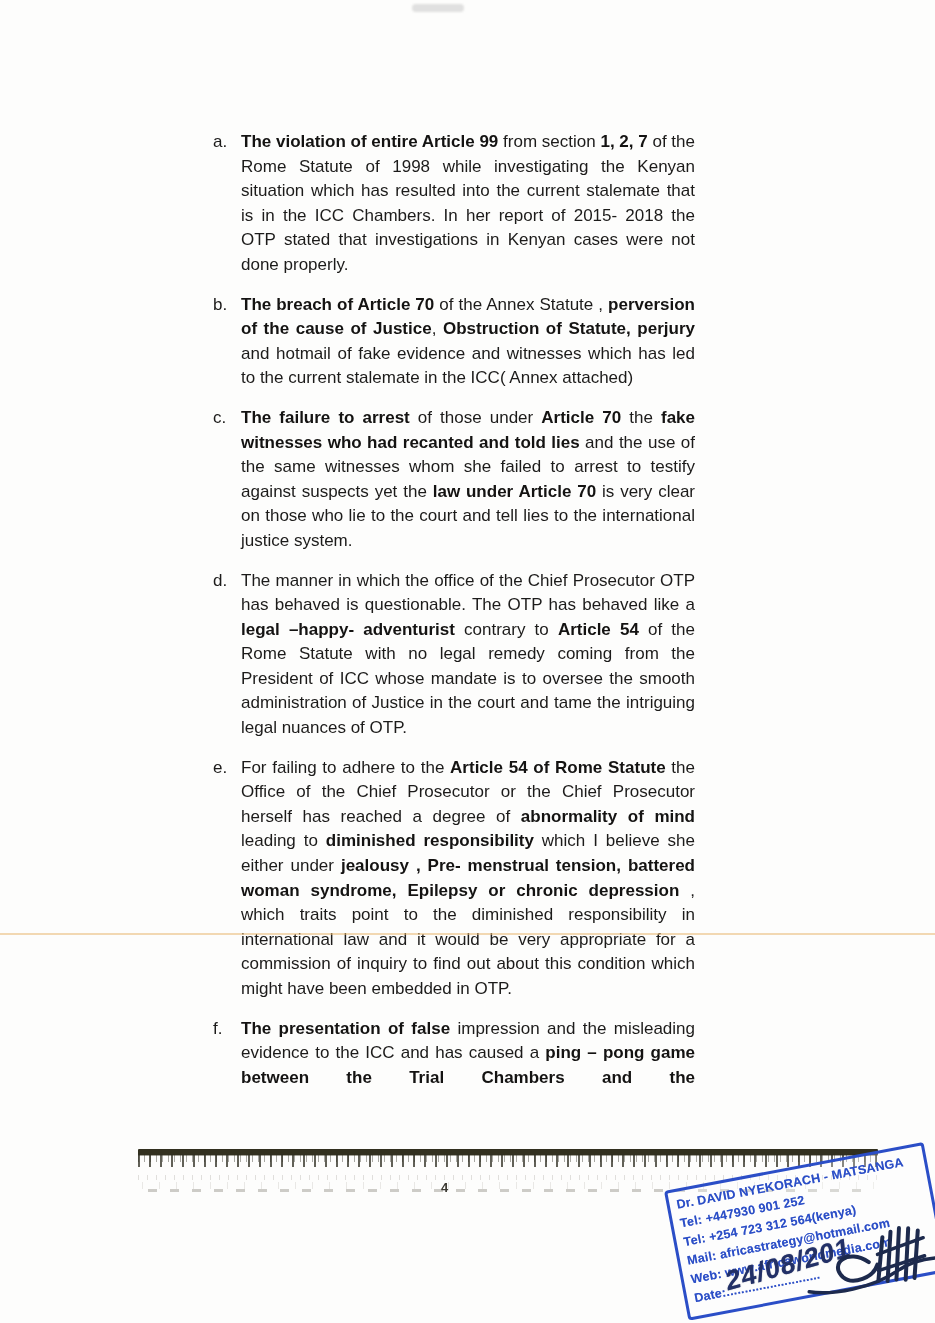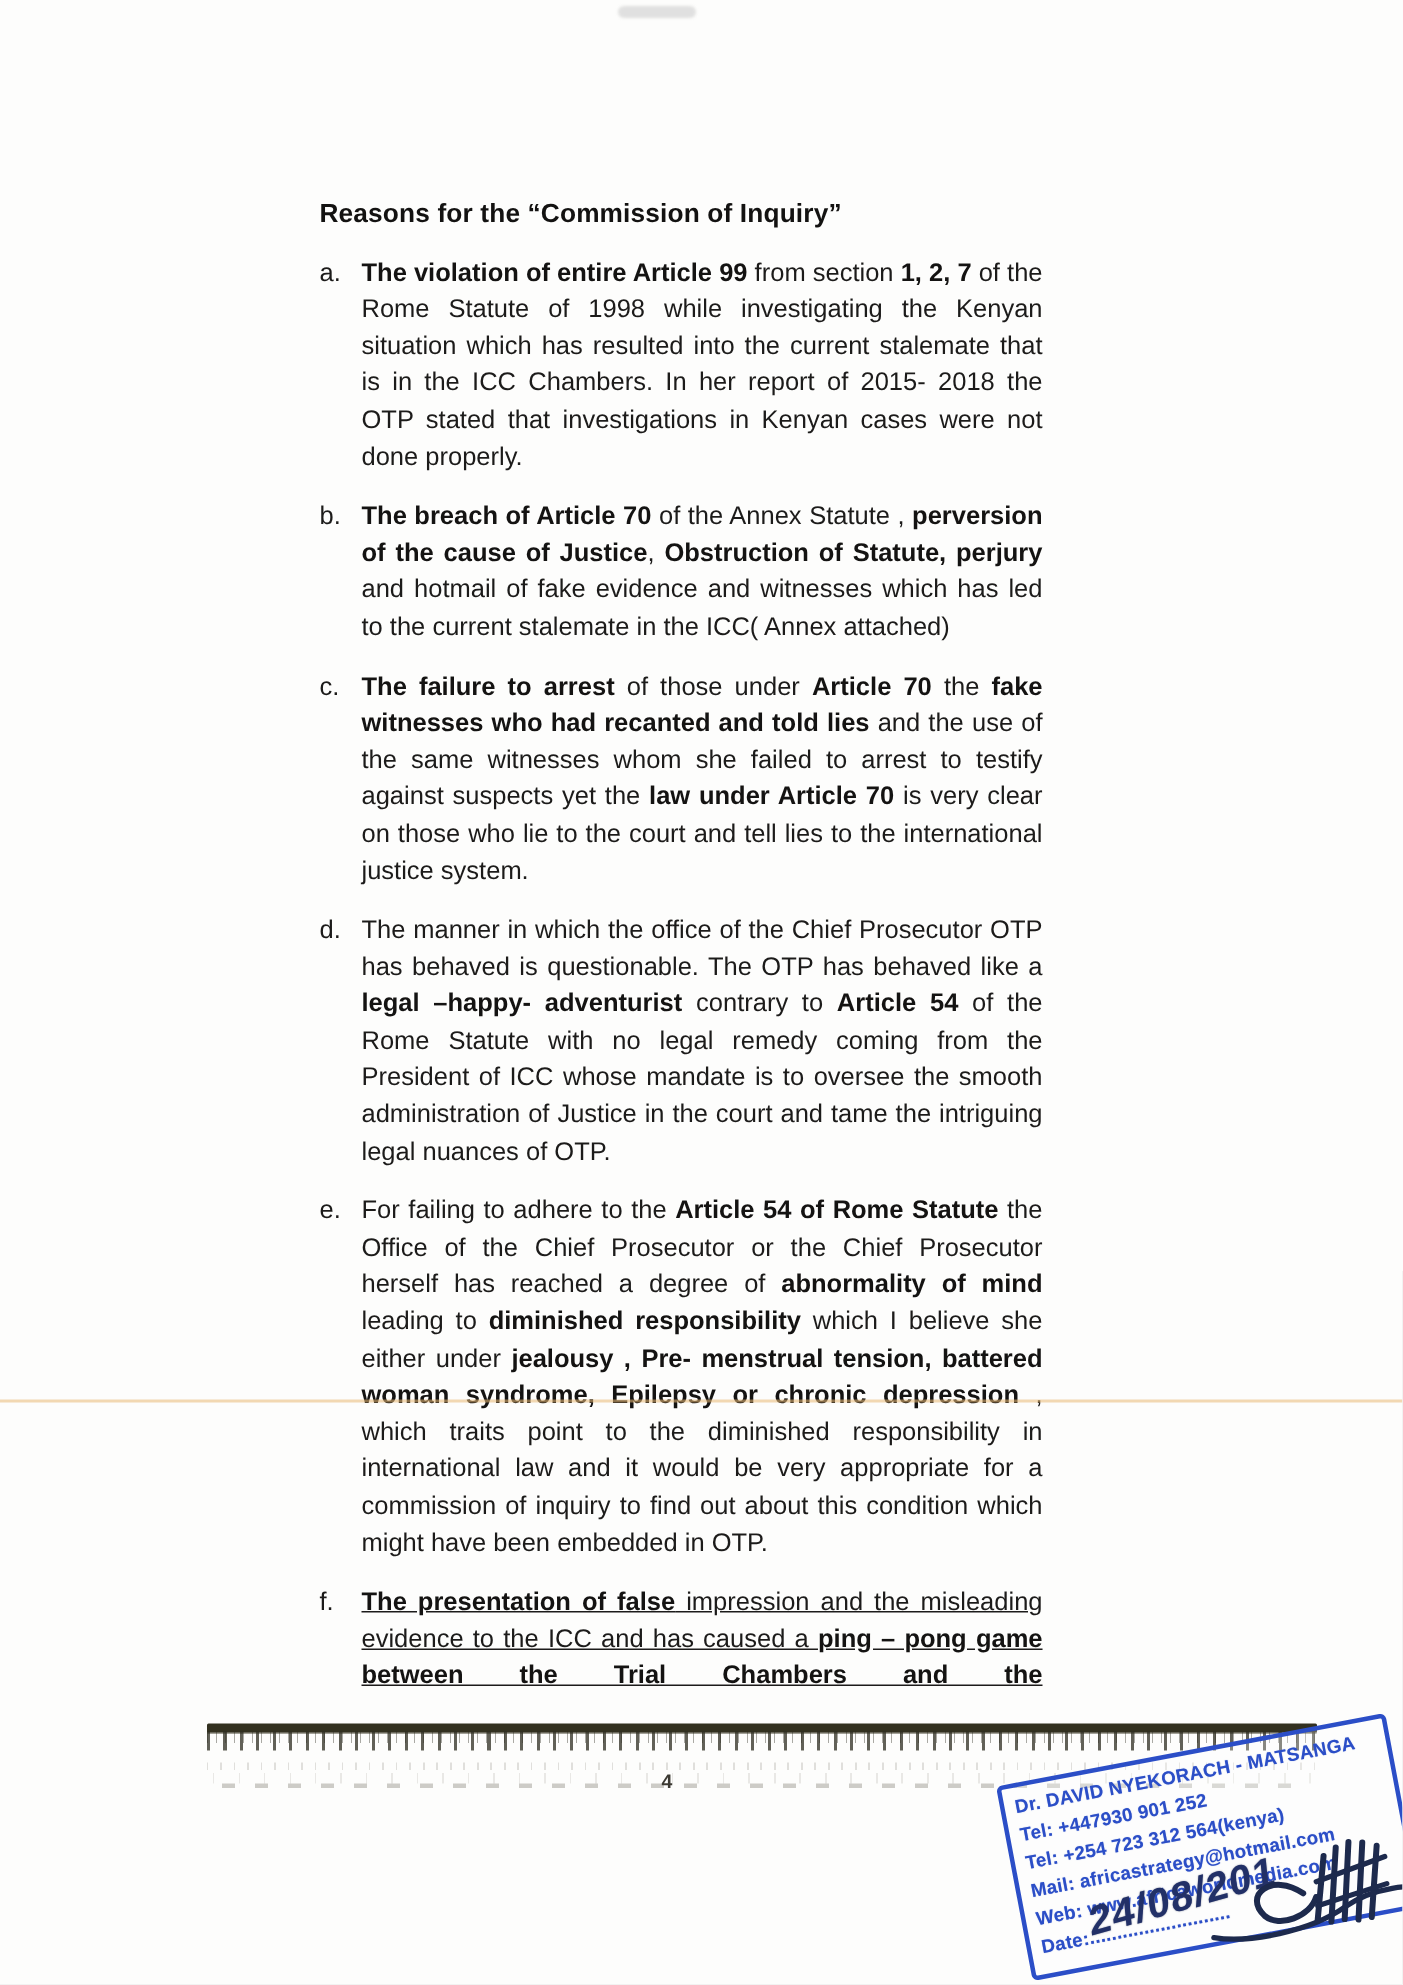--- a/index.html
+++ b/index.html
@@ -28,21 +28,21 @@
   }
   .items{list-style:none;margin:0;padding:0;}
   .item{display:flex;margin:0 0 15px 0;}
   .item:last-child{margin-bottom:0;}
   .lbl{flex:none;width:28px;}
   .item p{
     margin:0;flex:1;
     text-align:justify;
   }
   .item p .b{font-weight:bold;color:#141312;}
-  .justify-last p{text-align-last:justify;text-decoration:underline;}
+  .justify-last p{text-align-last:justify;}
   
   .tan-line{
     position:absolute;left:0;top:933px;width:935px;height:2px;
     background:rgba(233,186,117,.55);
   }
   
   .band{position:absolute;left:138px;top:1149px;width:740px;}
   .band-solid{
     height:6px;background:#32301f;border-radius:1px;
     box-shadow:0 1px 0 rgba(50,48,31,.45);
@@ -103,21 +103,20 @@
   }
 </style>
 </head>
 <body>
 
 <div class="page">
 
   <div class="smudge-top"></div>
 
   <div class="content">
-    <h1 class="heading">Reasons for the “Commission of Inquiry”</h1>
     <ol class="items">
       <li class="item">
         <span class="lbl">a.</span>
         <p><span class="b">The violation of entire Article 99 </span><span>from section </span><span class="b">1, 2, 7</span><span> of the Rome Statute of 1998 while investigating the Kenyan situation which has resulted into the current stalemate that is in the ICC Chambers.  In her report of 2015- 2018 the OTP stated that investigations in Kenyan cases were not done properly.</span></p>
       </li>
       <li class="item">
         <span class="lbl">b.</span>
         <p><span class="b">The breach of Article 70 </span><span>of the Annex Statute , </span><span class="b">perversion of the cause of Justice</span><span>, </span><span class="b">Obstruction of Statute, perjury</span><span> and hotmail of fake evidence and witnesses which has led to the current stalemate  in the ICC( Annex attached)</span></p>
       </li>
       <li class="item">

